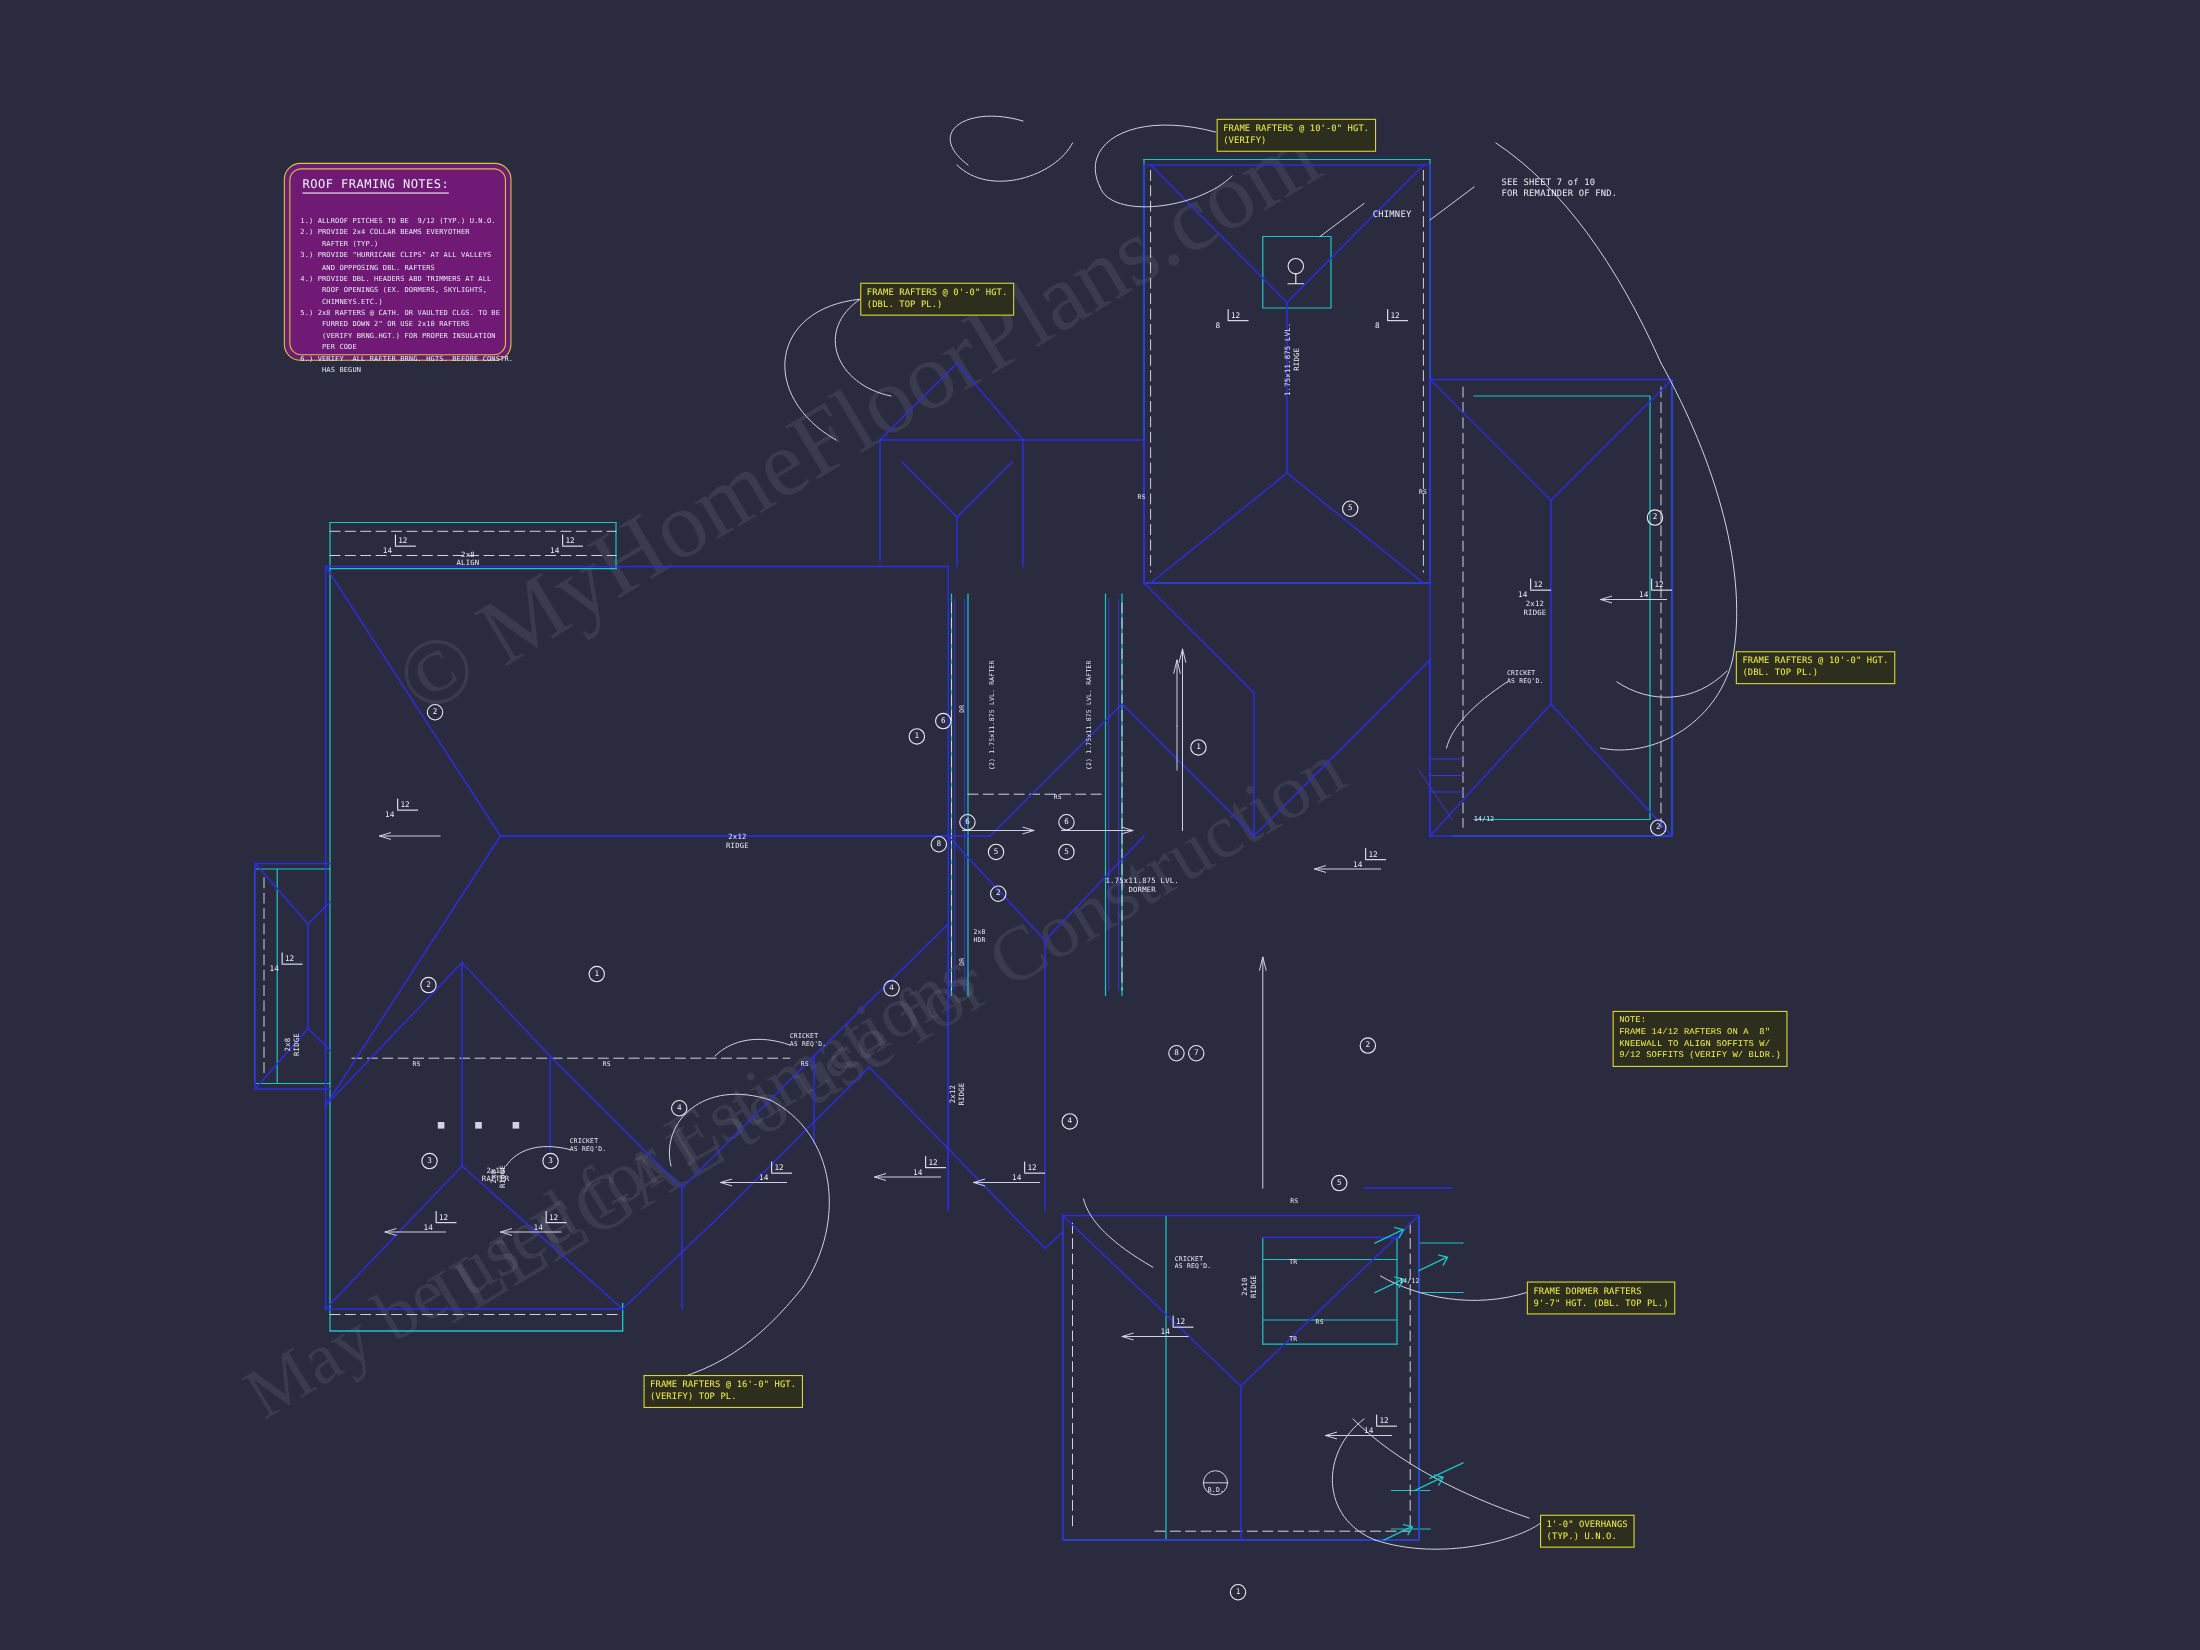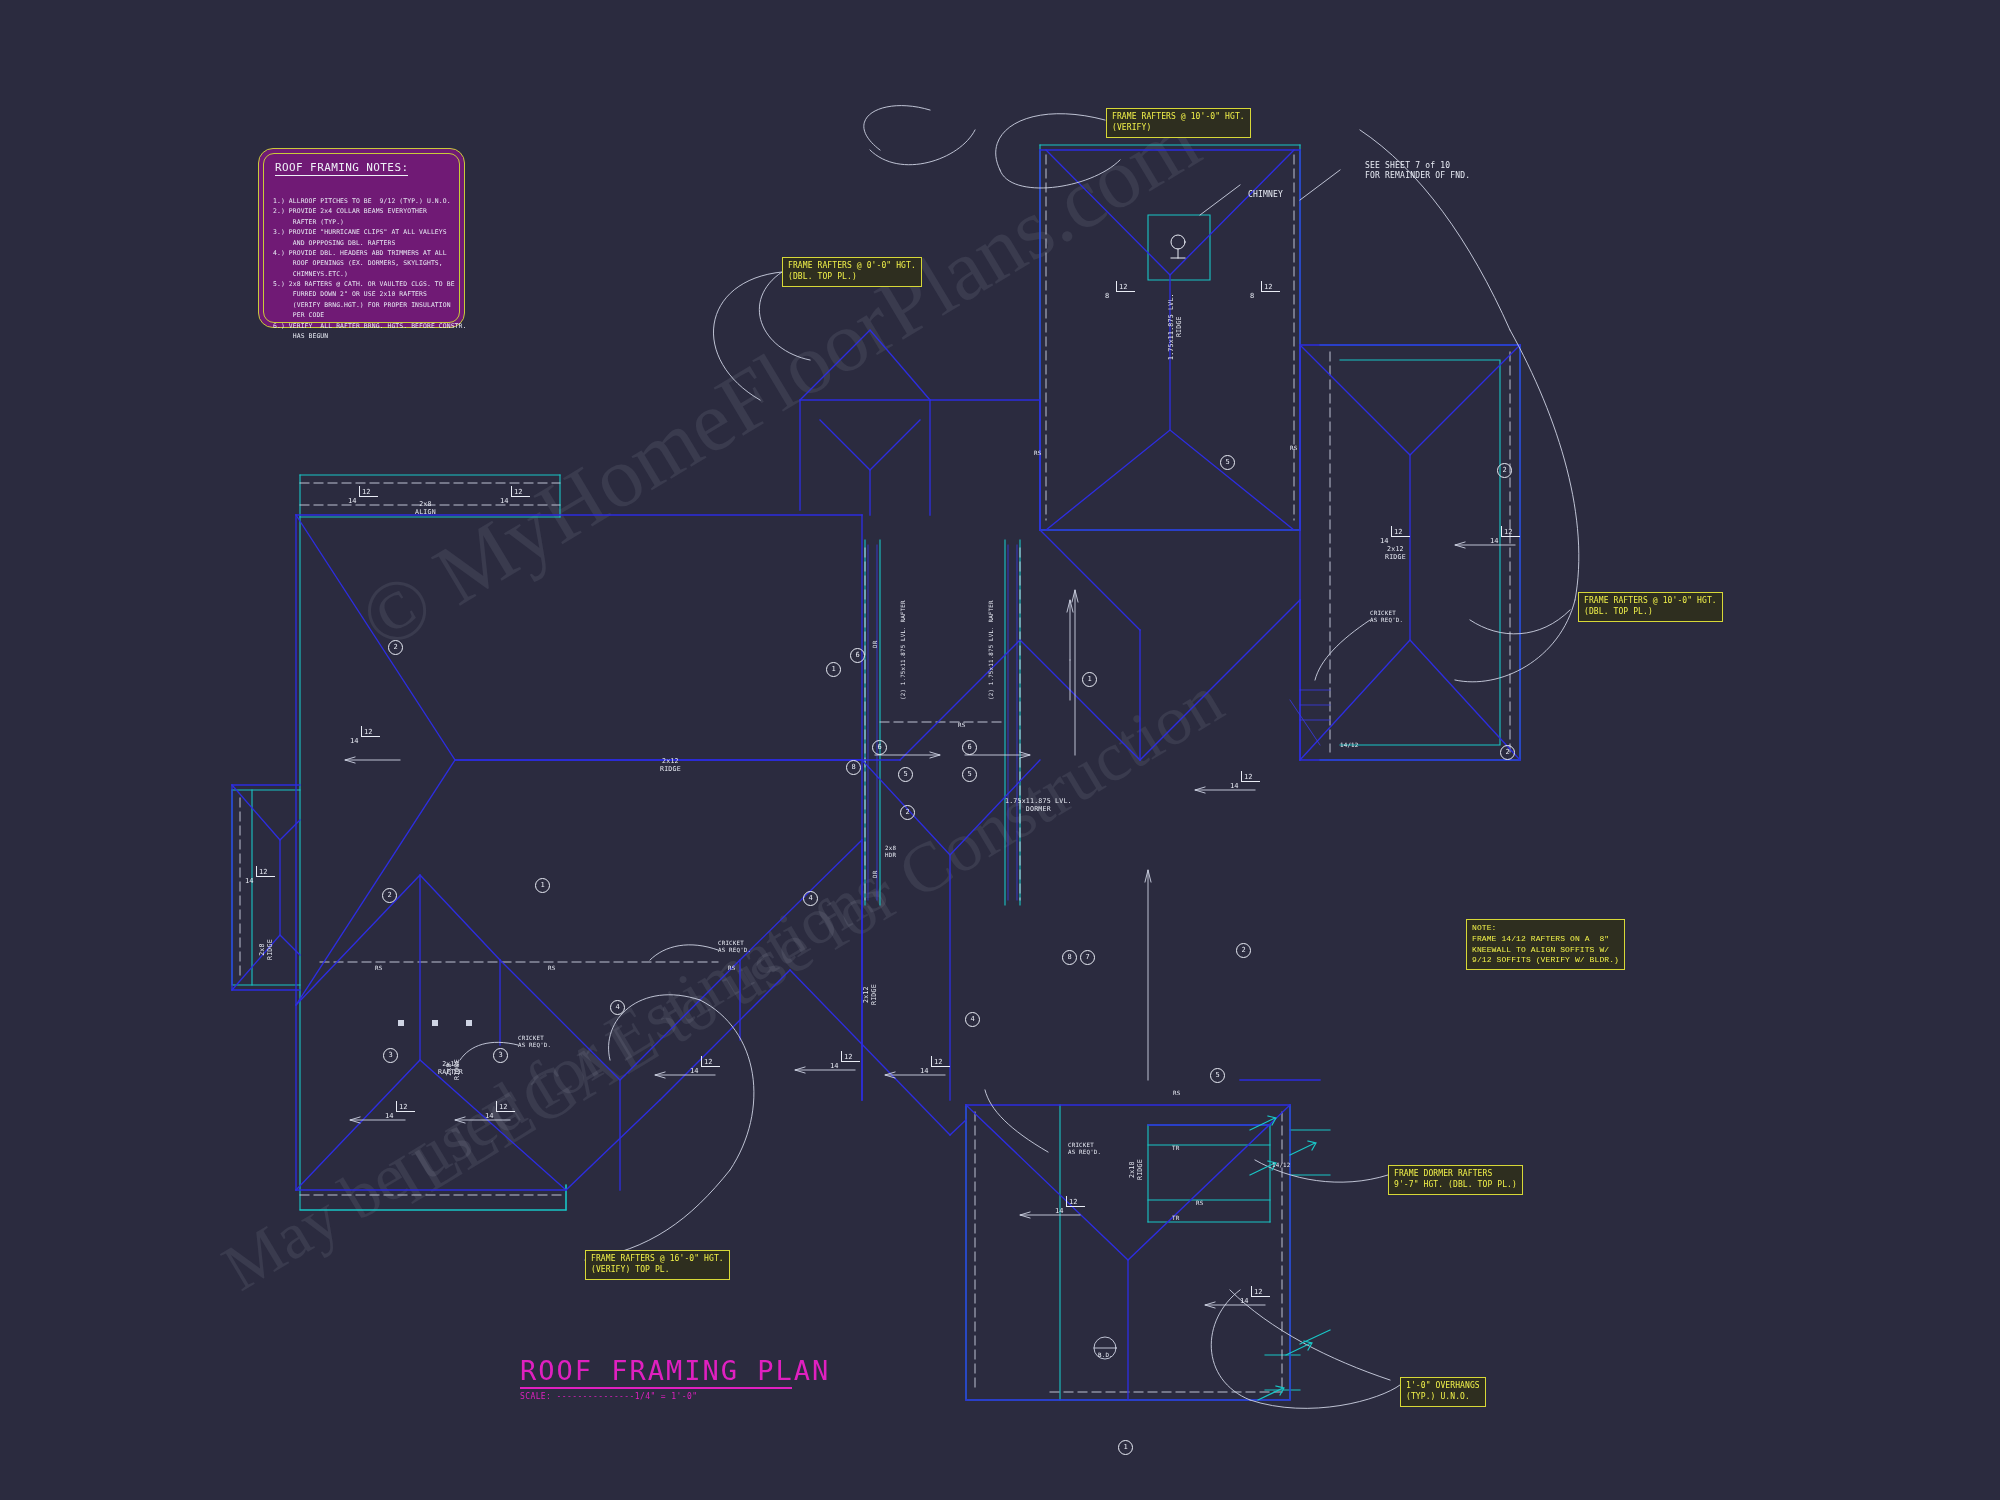--- a/index.html
+++ b/index.html
@@ -528,19 +528,14 @@
         <span class="run">8</span>
       </div>
       <div class="slope" style="left: 1250px; top: 285px;">
         <span class="vbar"></span>
         <span class="hbar"></span>
         <span class="rise">12</span>
         <span class="run">8</span>
       </div>
     </div>
 
-  <div id="title-wrap">
-    <div id="plan-title">ROOF FRAMING PLAN</div>
-    <div id="title-rule"></div>
-    <div id="plan-scale">SCALE: ---------------1/4" = 1'-0"</div>
-  </div>
 
 </div>
 
 </body></html>

